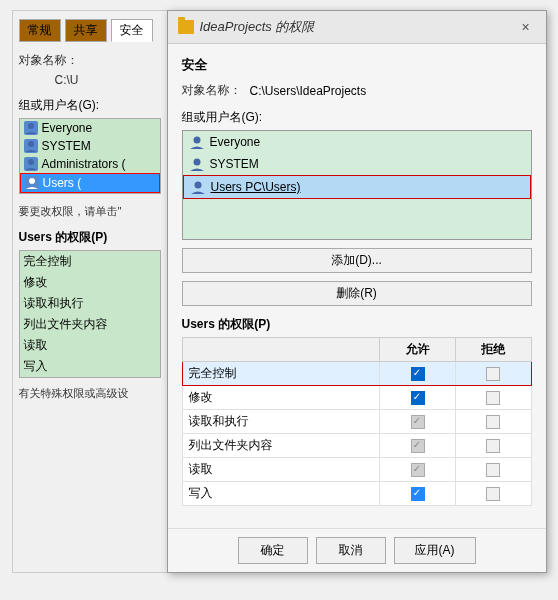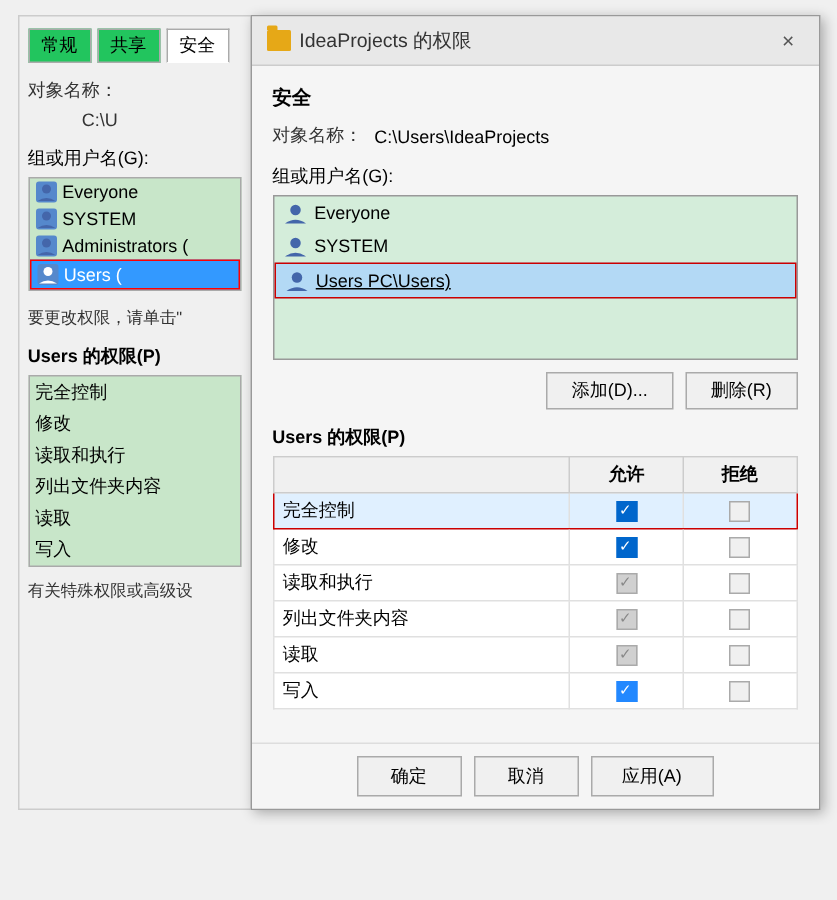--- a/index.html
+++ b/index.html
@@ -30,21 +30,21 @@
 
     .left-panel .tabs {
       display: flex;
       gap: 4px;
       margin-bottom: 10px;
     }
 
     .left-panel .tab {
       padding: 2px 8px;
       border: 1px solid #aaa;
-      background: #22c55e;
+      background: #a16207;
       cursor: pointer;
       font-size: 12px;
     }
 
     .left-panel .tab.active {
       background: #fff;
       border-bottom-color: #fff;
     }
 
     .left-panel .field-label {
@@ -163,20 +163,21 @@
       left: 0;
       width: 7px;
       height: 3px;
       background: #e6a817;
       border-radius: 1px 1px 0 0;
     }
 
     .dialog-titlebar .title-text {
       font-size: 13px;
       color: #333;
+      font-style: italic;
     }
 
     .dialog-titlebar .close-btn {
       width: 20px;
       height: 20px;
       background: none;
       border: none;
       cursor: pointer;
       font-size: 14px;
       color: #555;
@@ -249,23 +250,24 @@
       display: inline-block;
     }
 
     .user-icon-small svg {
       width: 16px;
       height: 16px;
     }
 
     .btn-row {
       display: flex;
-      justify-content: flex-end;
+      justify-content: center;
       gap: 8px;
       margin-bottom: 10px;
+      flex-direction: column;
     }
 
     .btn {
       padding: 3px 16px;
       font-size: 12px;
       border: 1px solid #aaa;
       background: #f0f0f0;
       cursor: pointer;
       min-width: 60px;
     }

